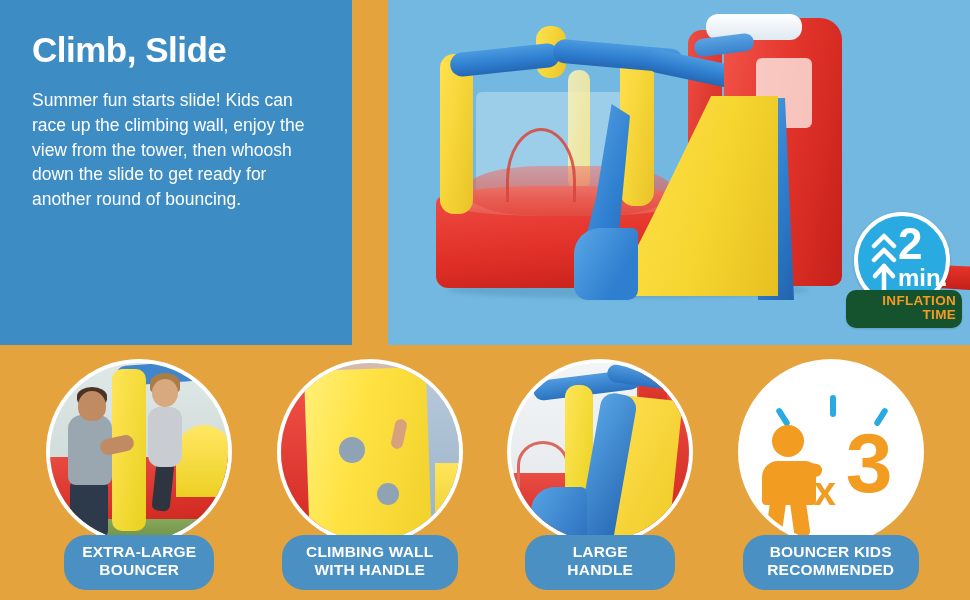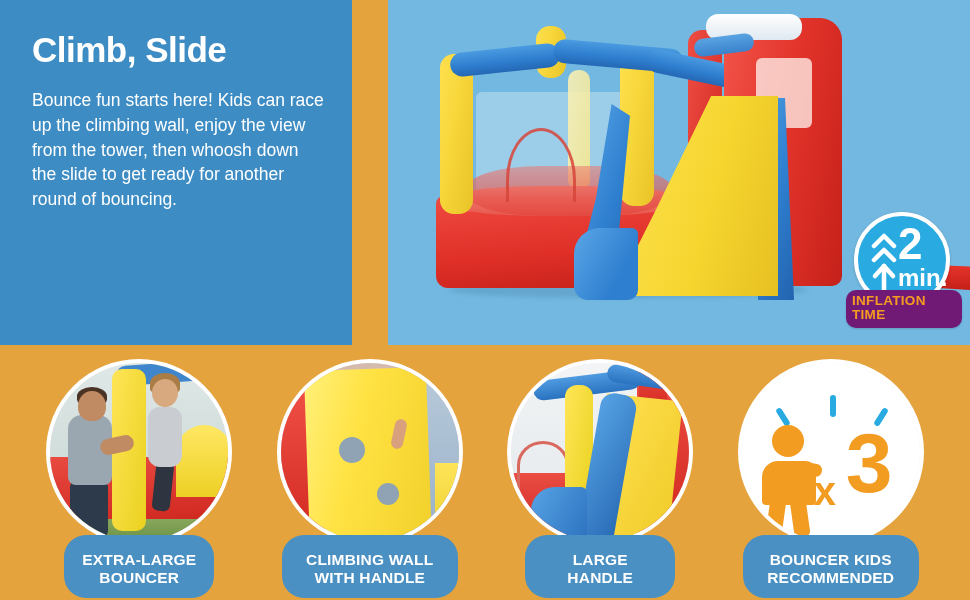--- a/index.html
+++ b/index.html
@@ -190,23 +190,23 @@
     position: absolute; left: 40px; top: 6px;
     color: #ffffff; font-size: 44px; font-weight: bold; line-height: 1;
   }
   .badge-min {
     position: absolute; left: 40px; top: 50px;
     color: #ffffff; font-size: 24px; font-weight: bold; line-height: 1;
   }
   .badge-pill {
     position: absolute; left: -2px; top: 78px;
     width: 116px; padding: 4px 6px 5px;
-    background: #701a75;
+    background: #14532d;
     border-radius: 10px;
-    text-align: left;
+    text-align: right;
     color: #f59b23;
     font-size: 13.5px; font-weight: bold; line-height: 1.06;
     letter-spacing: .3px;
     box-shadow: 0 1px 2px rgba(0,0,0,.15);
   }
 
   
   .features {
     position: absolute; left: 0; top: 345px;
     width: 970px; height: 255px;
@@ -326,42 +326,42 @@
     color:#f39c22; font-size:84px; font-weight:bold; line-height:1;
   }
 
   .feature-label {
     position: absolute; left: 50%; top: 176px;
     transform: translateX(-50%);
     min-width: 150px;
     background: #4a90c2;
     color: #ffffff;
     border-radius: 22px;
-    padding: 16px 16px 10px;
+    padding: 8px 16px 10px;
     text-align: center;
     font-size: 15.5px;
     font-weight: bold;
     line-height: 1.18;
     letter-spacing: .2px;
     white-space: pre-line;
   }
   .f-wide .feature-label { min-width: 176px; }
 </style>
 </head>
 <body>
 
 <div class="page">
 
   <div class="top-section">
 
     <div class="copy-panel">
       <div class="headline">
         <span>Climb, Slide</span><br>
       </div>
-      <p class="body-copy">Bounce fun starts here! Kids can race up the climbing wall, enjoy the view from the tower, then whoosh down the slide to get ready for another round of bouncing.</p>
+      <p class="body-copy">Summer fun starts slide! Kids can race up the climbing wall, enjoy the view from the tower, then whoosh down the slide to get ready for another round of bouncing.</p>
     </div>
 
     <div class="hero">
       <div class="hero-stage">
         <div class="piece shadow-ground"></div>
         <div class="piece mesh-left"></div>
         <div class="piece post-d"></div>
         <div class="piece base-red"></div>
         <div class="piece base-red-top"></div>
         <div class="piece jump-floor"></div>

